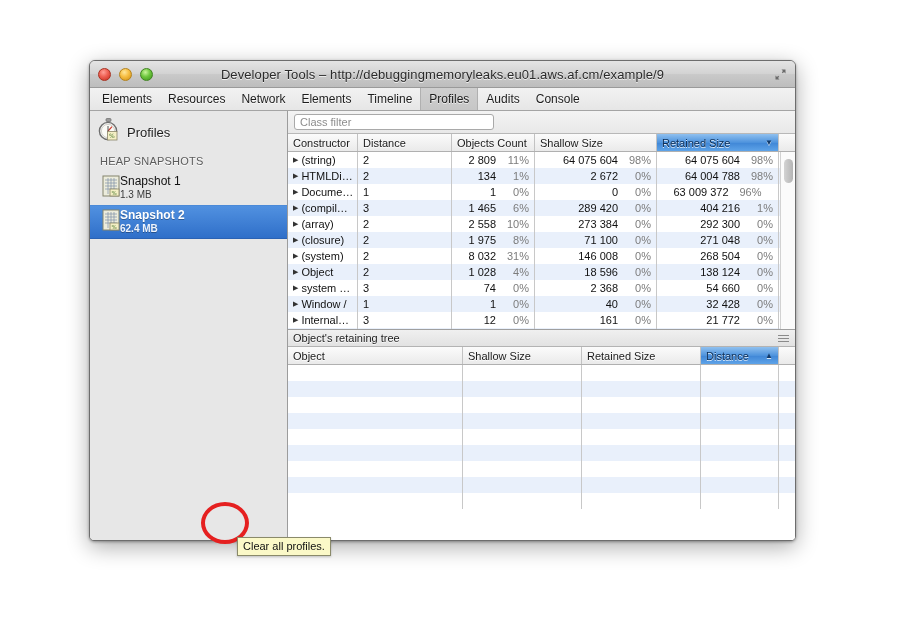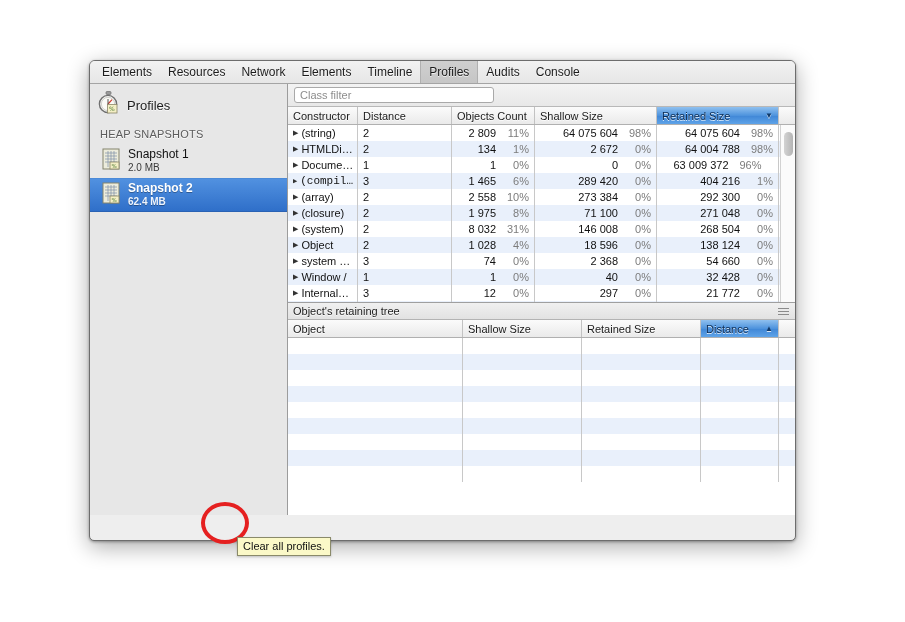--- a/index.html
+++ b/index.html
@@ -68,21 +68,21 @@
     width: 198px; background: #e7e7e7;
     border-right: 1px solid #9c9c9c;
     display: flex; flex-direction: column;
   }
   .sb-head { display: flex; align-items: center; gap: 7px; padding: 7px 0 5px 8px; }
   .sb-head-label { font-size: 13px; color: #1d1d1d; text-shadow: 0 1px 0 rgba(255,255,255,0.8); }
   .sb-section {
     font-size: 11px; color: #5c5c5c; padding: 4px 0 4px 10px;
     text-shadow: 0 1px 0 rgba(255,255,255,0.85); letter-spacing: 0.2px;
   }
-  .snap { display: flex; align-items: center; gap: 8px; padding: 4px 16px 4px 12px; height: 34px; }
+  .snap { display: flex; align-items: center; padding: 4px 16px 4px 12px; height: 34px; }
   .snap.selected {
     background: linear-gradient(to bottom,#5191e0 0%,#2f6fc9 100%);
     border-top: 1px solid #4b8ad8; border-bottom: 1px solid #2a62b4;
   }
   .snap-text { display: flex; flex-direction: column; line-height: 1.15; }
   .snap-name { font-size: 12px; color: #111; }
   .snap-size { font-size: 10px; color: #3a3a3a; }
   .snap.selected .snap-name { color: #fff; font-weight: bold; text-shadow: 0 1px 0 rgba(0,0,0,0.3); }
   .snap.selected .snap-size { color: #eef4fd; font-weight: bold; text-shadow: 0 1px 0 rgba(0,0,0,0.3); }
 
@@ -160,20 +160,34 @@
     box-shadow: 0 1px 2px rgba(0,0,0,0.2);
   }
 </style>
 </head>
 <body>
 
 <div id="root">
 
   <div class="window">
 
+    <div class="titlebar">
+      <div class="traffic">
+        <div class="tl tl-r"></div>
+        <div class="tl tl-y"></div>
+        <div class="tl tl-g"></div>
+      </div>
+      <div class="wintitle">Developer Tools – http://debuggingmemoryleaks.eu01.aws.af.cm/example/9</div>
+      <div class="expand-btn">
+        <svg width="13" height="13" viewBox="0 0 13 13">
+          <path d="M7.5 1.5 L11.5 1.5 L11.5 5.5 L10 4 L8.8 5.2 L7.8 4.2 L9 3 Z" fill="#6a6a6a"></path>
+          <path d="M5.5 11.5 L1.5 11.5 L1.5 7.5 L3 9 L4.2 7.8 L5.2 8.8 L4 10 Z" fill="#6a6a6a"></path>
+        </svg>
+      </div>
+    </div>
 
     <div class="tabbar">
       <div class="tab">Elements</div>
       <div class="tab">Resources</div>
       <div class="tab">Network</div>
       <div class="tab">Elements</div>
       <div class="tab">Timeline</div>
       <div class="tab active">Profiles</div>
       <div class="tab">Audits</div>
       <div class="tab">Console</div>
@@ -211,21 +225,21 @@
                 <line x1="6" y1="3" x2="6" y2="19"></line>
                   <line x1="9" y1="3" x2="9" y2="19"></line>
                 <line x1="12" y1="3" x2="12" y2="19"></line>
               </g>
               <rect x="8" y="14" width="9" height="7" fill="#f4efc5" stroke="#8a8566" stroke-width="0.8"></rect>
               <text x="9.5" y="20" font-size="5.5" fill="#4d7a34" font-family="DejaVu Sans, sans-serif">%</text>
             </svg>
           </span>
           <span class="snap-text">
             <span class="snap-name">Snapshot 1</span>
-            <span class="snap-size">2.0 MB</span>
+            <span class="snap-size">1.3 MB</span>
           </span>
         </div>
 
         <div class="snap selected">
           <span>
             <svg width="18" height="22" viewBox="0 0 18 22">
               <rect x="1" y="1" width="16" height="20" fill="#ececdc" stroke="#84846c" stroke-width="1"></rect>
               <g stroke="#7e8fa8" stroke-width="0.7">
                 <line x1="3" y1="5" x2="15" y2="5"></line>
                   <line x1="3" y1="8" x2="15" y2="8"></line>
@@ -320,21 +334,21 @@
                   <span>0</span>
                   <span class="pct">0%</span>
                 </div>
                 <div class="cell dual" style="width: 122px; justify-content: center;">
                   <span>63 009 372</span>
                   <span class="pct">96%</span>
                 </div>
                 <div class="cell" style="flex: 1 1 0%; border-right: none;"></div>
               </div>
               <div class="row odd">
-                <div class="cell" style="width: 70px; font-family: Liberation Mono, monospace;">
+                <div class="cell" style="width: 70px;">
                   <span class="tri">▶</span>
                   <span>(compil…</span>
                 </div>
                 <div class="cell" style="width: 94px;">3</div>
                 <div class="cell dual" style="width: 83px;">
                   <span>1 465</span>
                   <span class="pct">6%</span>
                 </div>
                 <div class="cell dual" style="width: 122px;">
                   <span>289 420</span>
@@ -470,21 +484,21 @@
                 <div class="cell" style="width: 70px;">
                   <span class="tri">▶</span>
                   <span>Internal…</span>
                 </div>
                 <div class="cell" style="width: 94px;">3</div>
                 <div class="cell dual" style="width: 83px;">
                   <span>12</span>
                   <span class="pct">0%</span>
                 </div>
                 <div class="cell dual" style="width: 122px;">
-                  <span>297</span>
+                  <span>161</span>
                   <span class="pct">0%</span>
                 </div>
                 <div class="cell dual" style="width: 122px;">
                   <span>21 772</span>
                   <span class="pct">0%</span>
                 </div>
                 <div class="cell" style="flex: 1 1 0%; border-right: none;"></div>
               </div>
               <div class="row odd">
                 <div class="cell" style="width: 70px;"></div>

